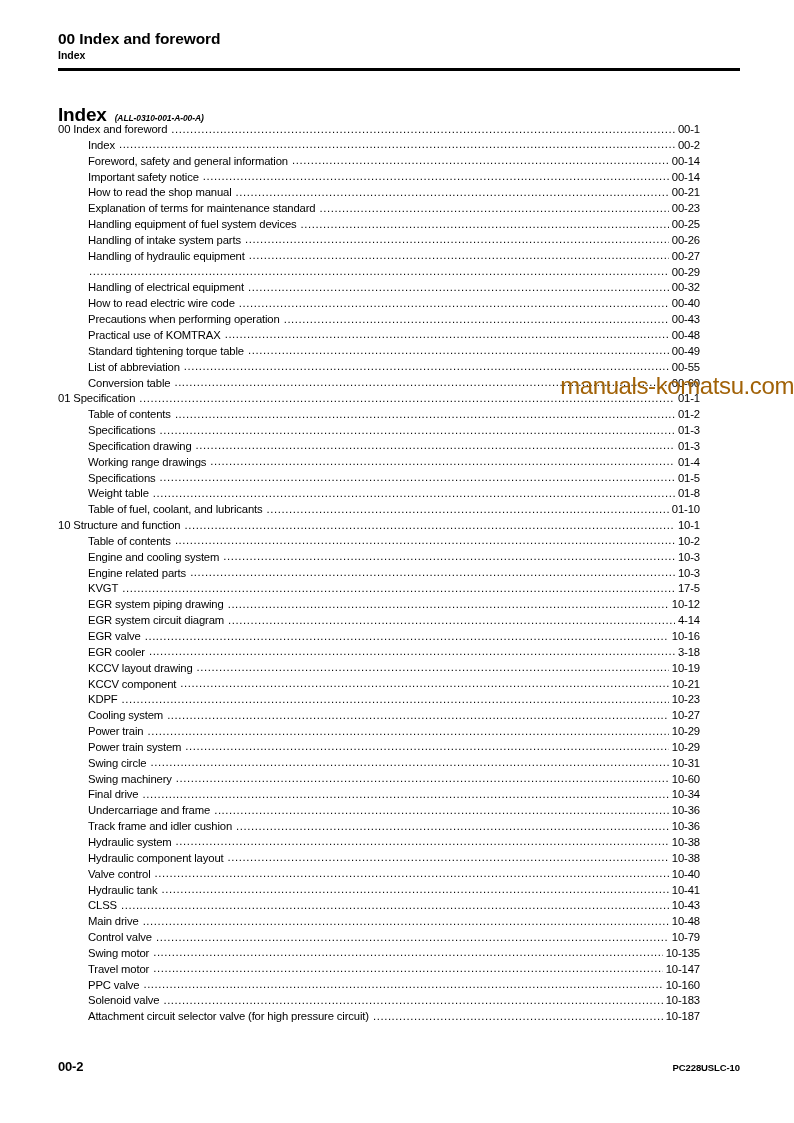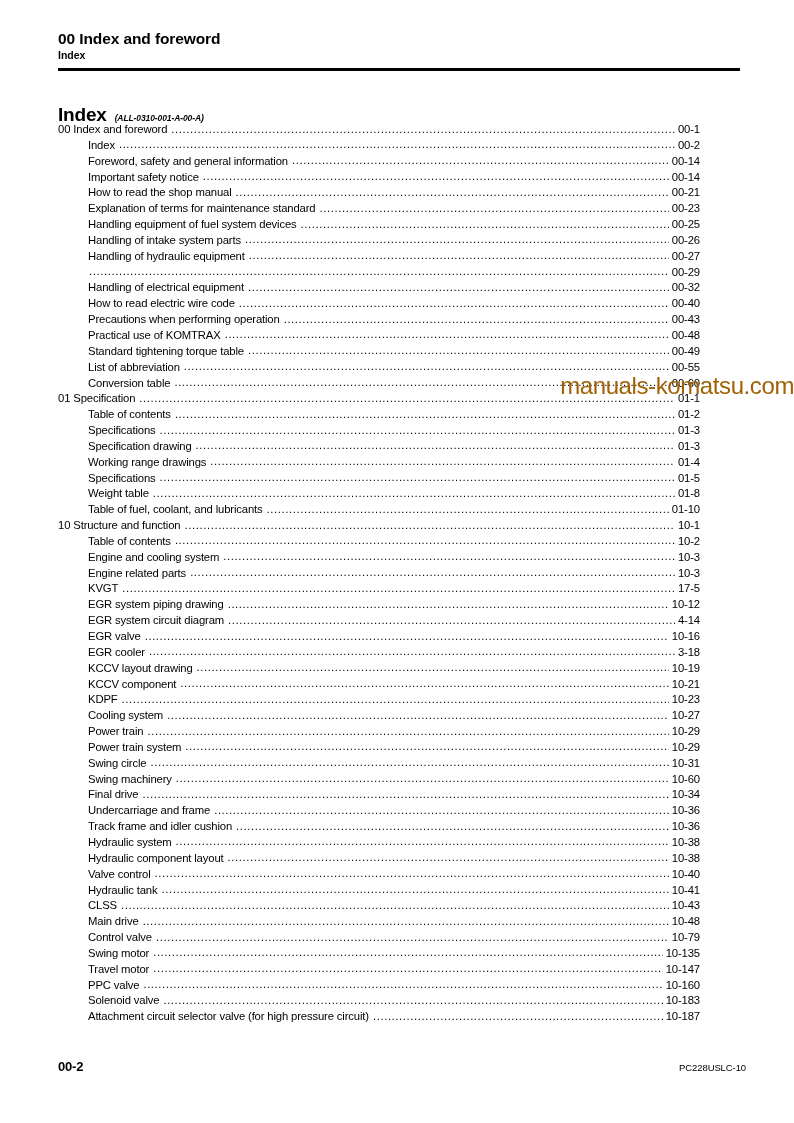--- a/index.html
+++ b/index.html
@@ -118,24 +118,24 @@
   .footer-left {
     position: absolute;
     left: 58px;
     top: 1059px;
     font-size: 13px;
     font-weight: bold;
     letter-spacing: -0.2px;
   }
   .footer-right {
     position: absolute;
-    right: 48px;
+    right: 54px;
     top: 1062px;
     font-size: 9.5px;
-    font-weight: normal;
+    font-weight: bold;
     letter-spacing: -0.1px;
   }
 </style>
 </head>
 <body>
 
 <div class="page">
 
   <div class="header">
     <div class="header-title">00 Index and foreword</div>

